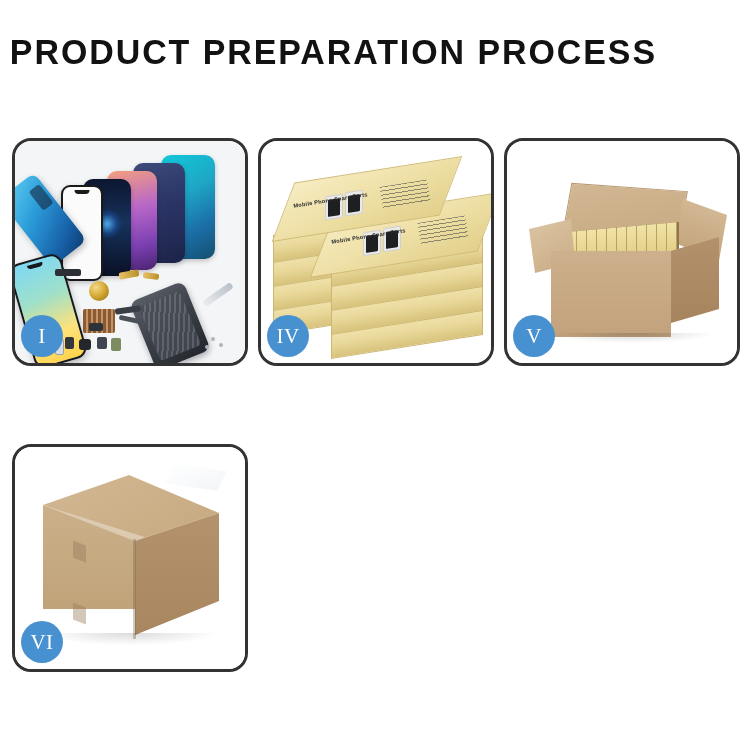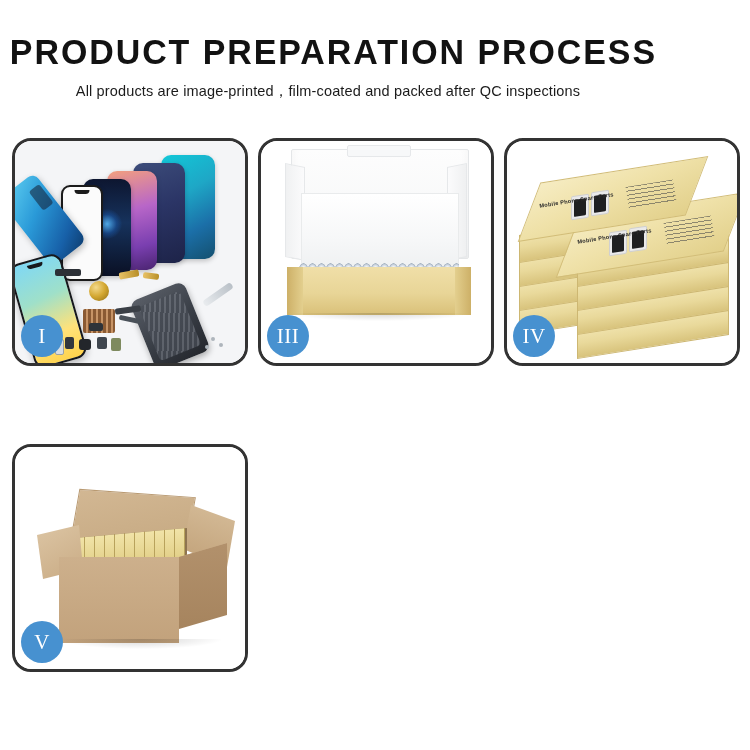--- a/index.html
+++ b/index.html
@@ -267,21 +267,20 @@
   .c-shadow{position:absolute;left:30px;top:186px;width:172px;height:12px;
     background:radial-gradient(ellipse at 50% 0%,rgba(0,0,0,.14),rgba(0,0,0,0) 72%);}
 </style>
 </head>
 <body>
 
 <div class="page">
 
   <div class="header">
     <div class="title">PRODUCT PREPARATION PROCESS</div>
-    <div class="subtitle">All products are image-printed，film-coated and packed after QC inspections</div>
   </div>
 
   <div class="grid">
 
     <div class="panel">
       <div class="scene p1">
         <div class="ph ph-back1"></div>
         <div class="ph ph-back2"></div>
         <div class="ph ph-purple"></div>
         <div class="ph ph-dark"></div>
@@ -304,35 +303,20 @@
         <div class="sm s6"></div>
         <div class="tool"></div>
         <div class="screw sc1"></div>
         <div class="screw sc2"></div>
         <div class="screw sc3"></div>
       </div>
       <div class="badge">I</div>
     </div>
 
 
-    <div class="panel">
-      <div class="scene p3">
-        <div class="lid-back"></div>
-        <div class="lid-tab"></div>
-        <div class="wing-l"></div>
-        <div class="wing-r"></div>
-        <div class="foam"></div>
-        <div class="tray-inner"></div>
-        <div class="tray"></div>
-        <div class="tray-lipL"></div>
-        <div class="tray-lipR"></div>
-        <div class="tray-shadow"></div>
-      </div>
-      <div class="badge">III</div>
-    </div>
 
     <div class="panel">
       <div class="scene p4">
         <div class="stack">
           <div class="kbox kb1"></div>
           <div class="kbox kb2"></div>
           <div class="kbox kb3"></div>
           <div class="kbox kb4"></div>
           <div class="kbox kbr1"></div>
           <div class="kbox kbr2"></div>
@@ -384,15 +368,29 @@
         <div class="v-flap-left"></div>
         <div class="v-top-rim"></div>
         <div class="v-flap-front"></div>
         <div class="v-body"></div>
         <div class="v-side"></div>
         <div class="v-shadow"></div>
       </div>
       <div class="badge">V</div>
     </div>
 
+    <div class="panel">
+      <div class="scene p6">
+        <div class="c-wrap"></div>
+        <div class="c-top"></div>
+        <div class="c-tape-top"></div>
+        <div class="c-left"></div>
+        <div class="c-right"></div>
+        <div class="c-seam"></div>
+        <div class="c-tab1"></div>
+        <div class="c-tab2"></div>
+        <div class="c-shadow"></div>
+      </div>
+      <div class="badge">VI</div>
+    </div>
 
   </div>
 </div>
 
 </body></html>

